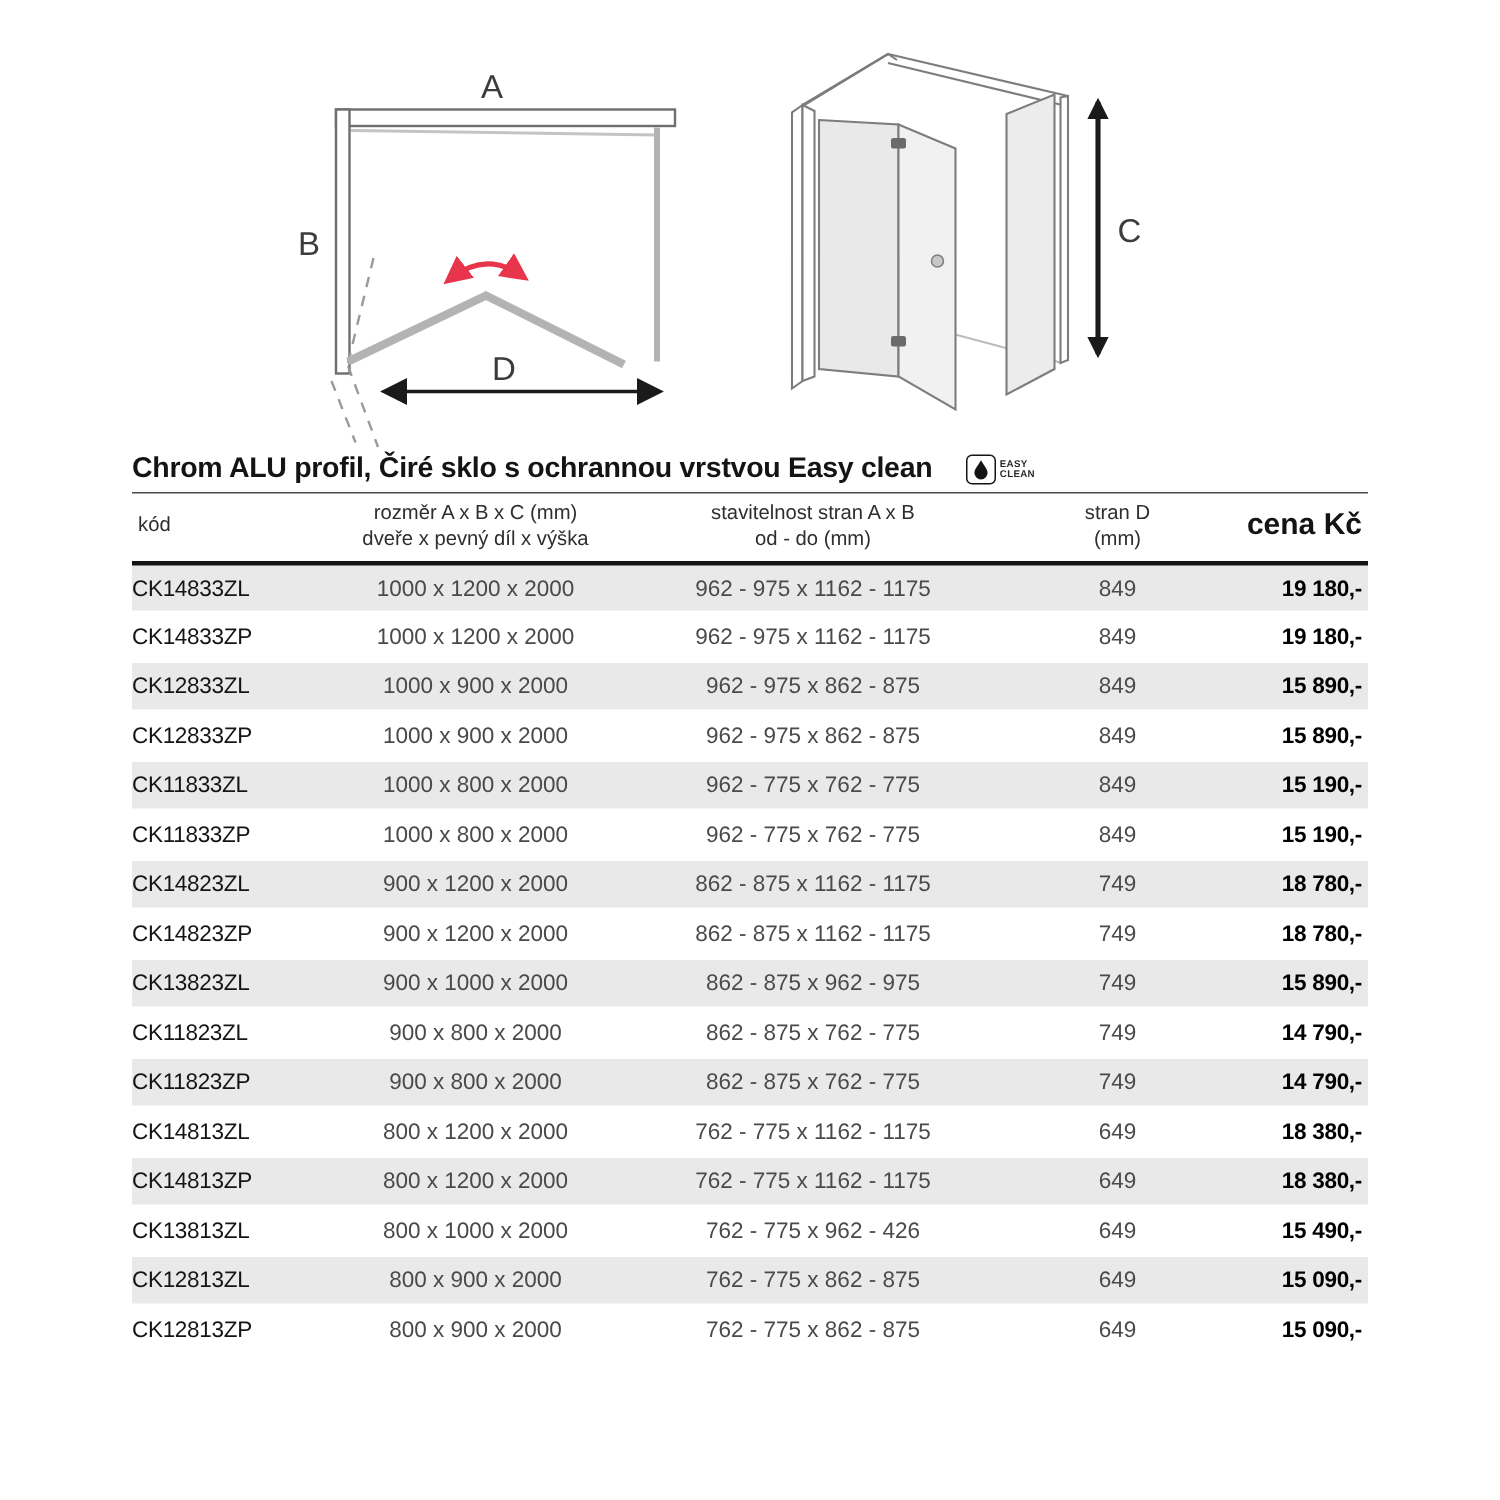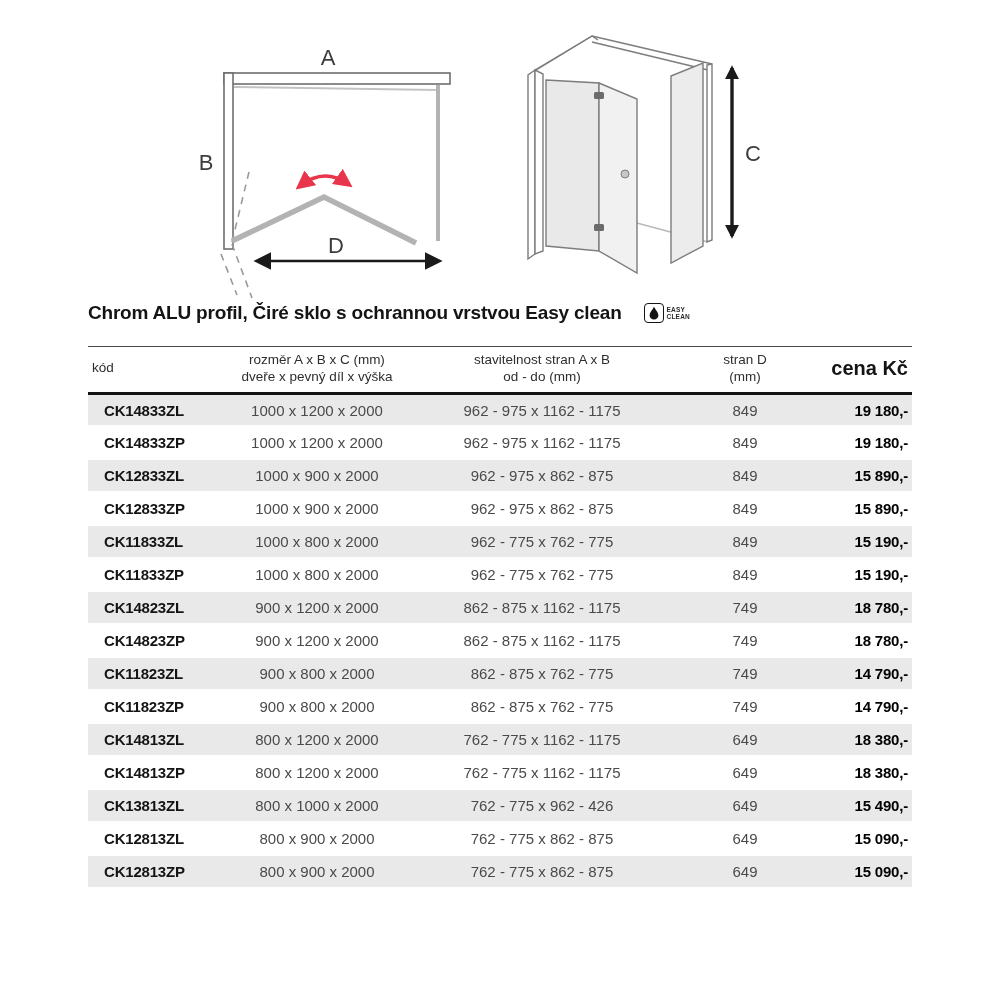--- a/index.html
+++ b/index.html
@@ -15,36 +15,36 @@
   
   .heading { position:absolute; left:88px; top:302px; width:824px;
     display:flex; align-items:center; gap:22px; }
   .heading h1 { font-size:19px; font-weight:bold; color:#141414; letter-spacing:-0.2px; }
   .easyclean { display:flex; align-items:center; gap:3px; }
   .easyclean .box { width:20px; height:20px; border:1.6px solid #141414; border-radius:4px;
     display:flex; align-items:center; justify-content:center; }
   .easyclean .txt { font-size:6.5px; font-weight:bold; color:#2a2a2a; line-height:1.15; letter-spacing:0.2px; }
 
   
-  .spec-table-wrap { position:absolute; left:88px; top:346px; width:824px; }
+  .spec-table-wrap { position:absolute; left:88px; top:328px; width:824px; }
   table { width:824px; border-collapse:collapse; table-layout:fixed; }
   col.c-kod   { width:148px; }
   col.c-roz   { width:162px; }
   col.c-stav  { width:288px; }
   col.c-vstup { width:118px; }
   col.c-cena  { width:108px; }
   thead th { border-top:1px solid #4a4a4a; border-bottom:3px solid #141414;
     font-weight:normal; font-size:13.5px; color:#2e2e2e; line-height:1.25;
     padding:5px 0 6px 0; text-align:center; vertical-align:middle; }
   thead th.th-kod  { text-align:left; padding-left:4px; }
   thead th.th-cena { text-align:right; font-weight:bold; color:#141414; padding-right:4px; font-size:20px; }
   tbody td { height:33px; font-size:15px; text-align:center; color:#4a4a4a;
     border-top:2.5px solid #fff; border-bottom:2.5px solid #fff; padding:0; }
   tbody tr:nth-child(odd) td { background:#e9e9e9; }
-  tbody td:first-child { text-align:left; padding-left:16px; font-weight:bold;
+  tbody td:first-child { text-align:left; padding-left:0; font-weight:normal;
     color:#141414; font-size:15px; letter-spacing:-0.2px; }
   tbody td:last-child { text-align:right; padding-right:4px; font-weight:bold;
     color:#000000; letter-spacing:-0.2px; }
 </style>
 </head>
 <body>
 
 <div class="page">
 
   <svg class="diagram-plan" width="295" height="285" viewBox="0 0 295 285">
@@ -215,20 +215,27 @@
             <td>18 780,-</td>
           </tr>
           <tr>
             <td>CK14823ZP</td>
             <td>900 x 1200 x 2000</td>
             <td>862 - 875 x 1162 - 1175</td>
             <td>749</td>
             <td>18 780,-</td>
           </tr>
           <tr>
+            <td>CK13823ZL</td>
+            <td>900 x 1000 x 2000</td>
+            <td>862 - 875 x 962 - 975</td>
+            <td>749</td>
+            <td>15 890,-</td>
+          </tr>
+          <tr>
             <td>CK11823ZL</td>
             <td>900 x 800 x 2000</td>
             <td>862 - 875 x 762 - 775</td>
             <td>749</td>
             <td>14 790,-</td>
           </tr>
           <tr>
             <td>CK11823ZP</td>
             <td>900 x 800 x 2000</td>
             <td>862 - 875 x 762 - 775</td>

